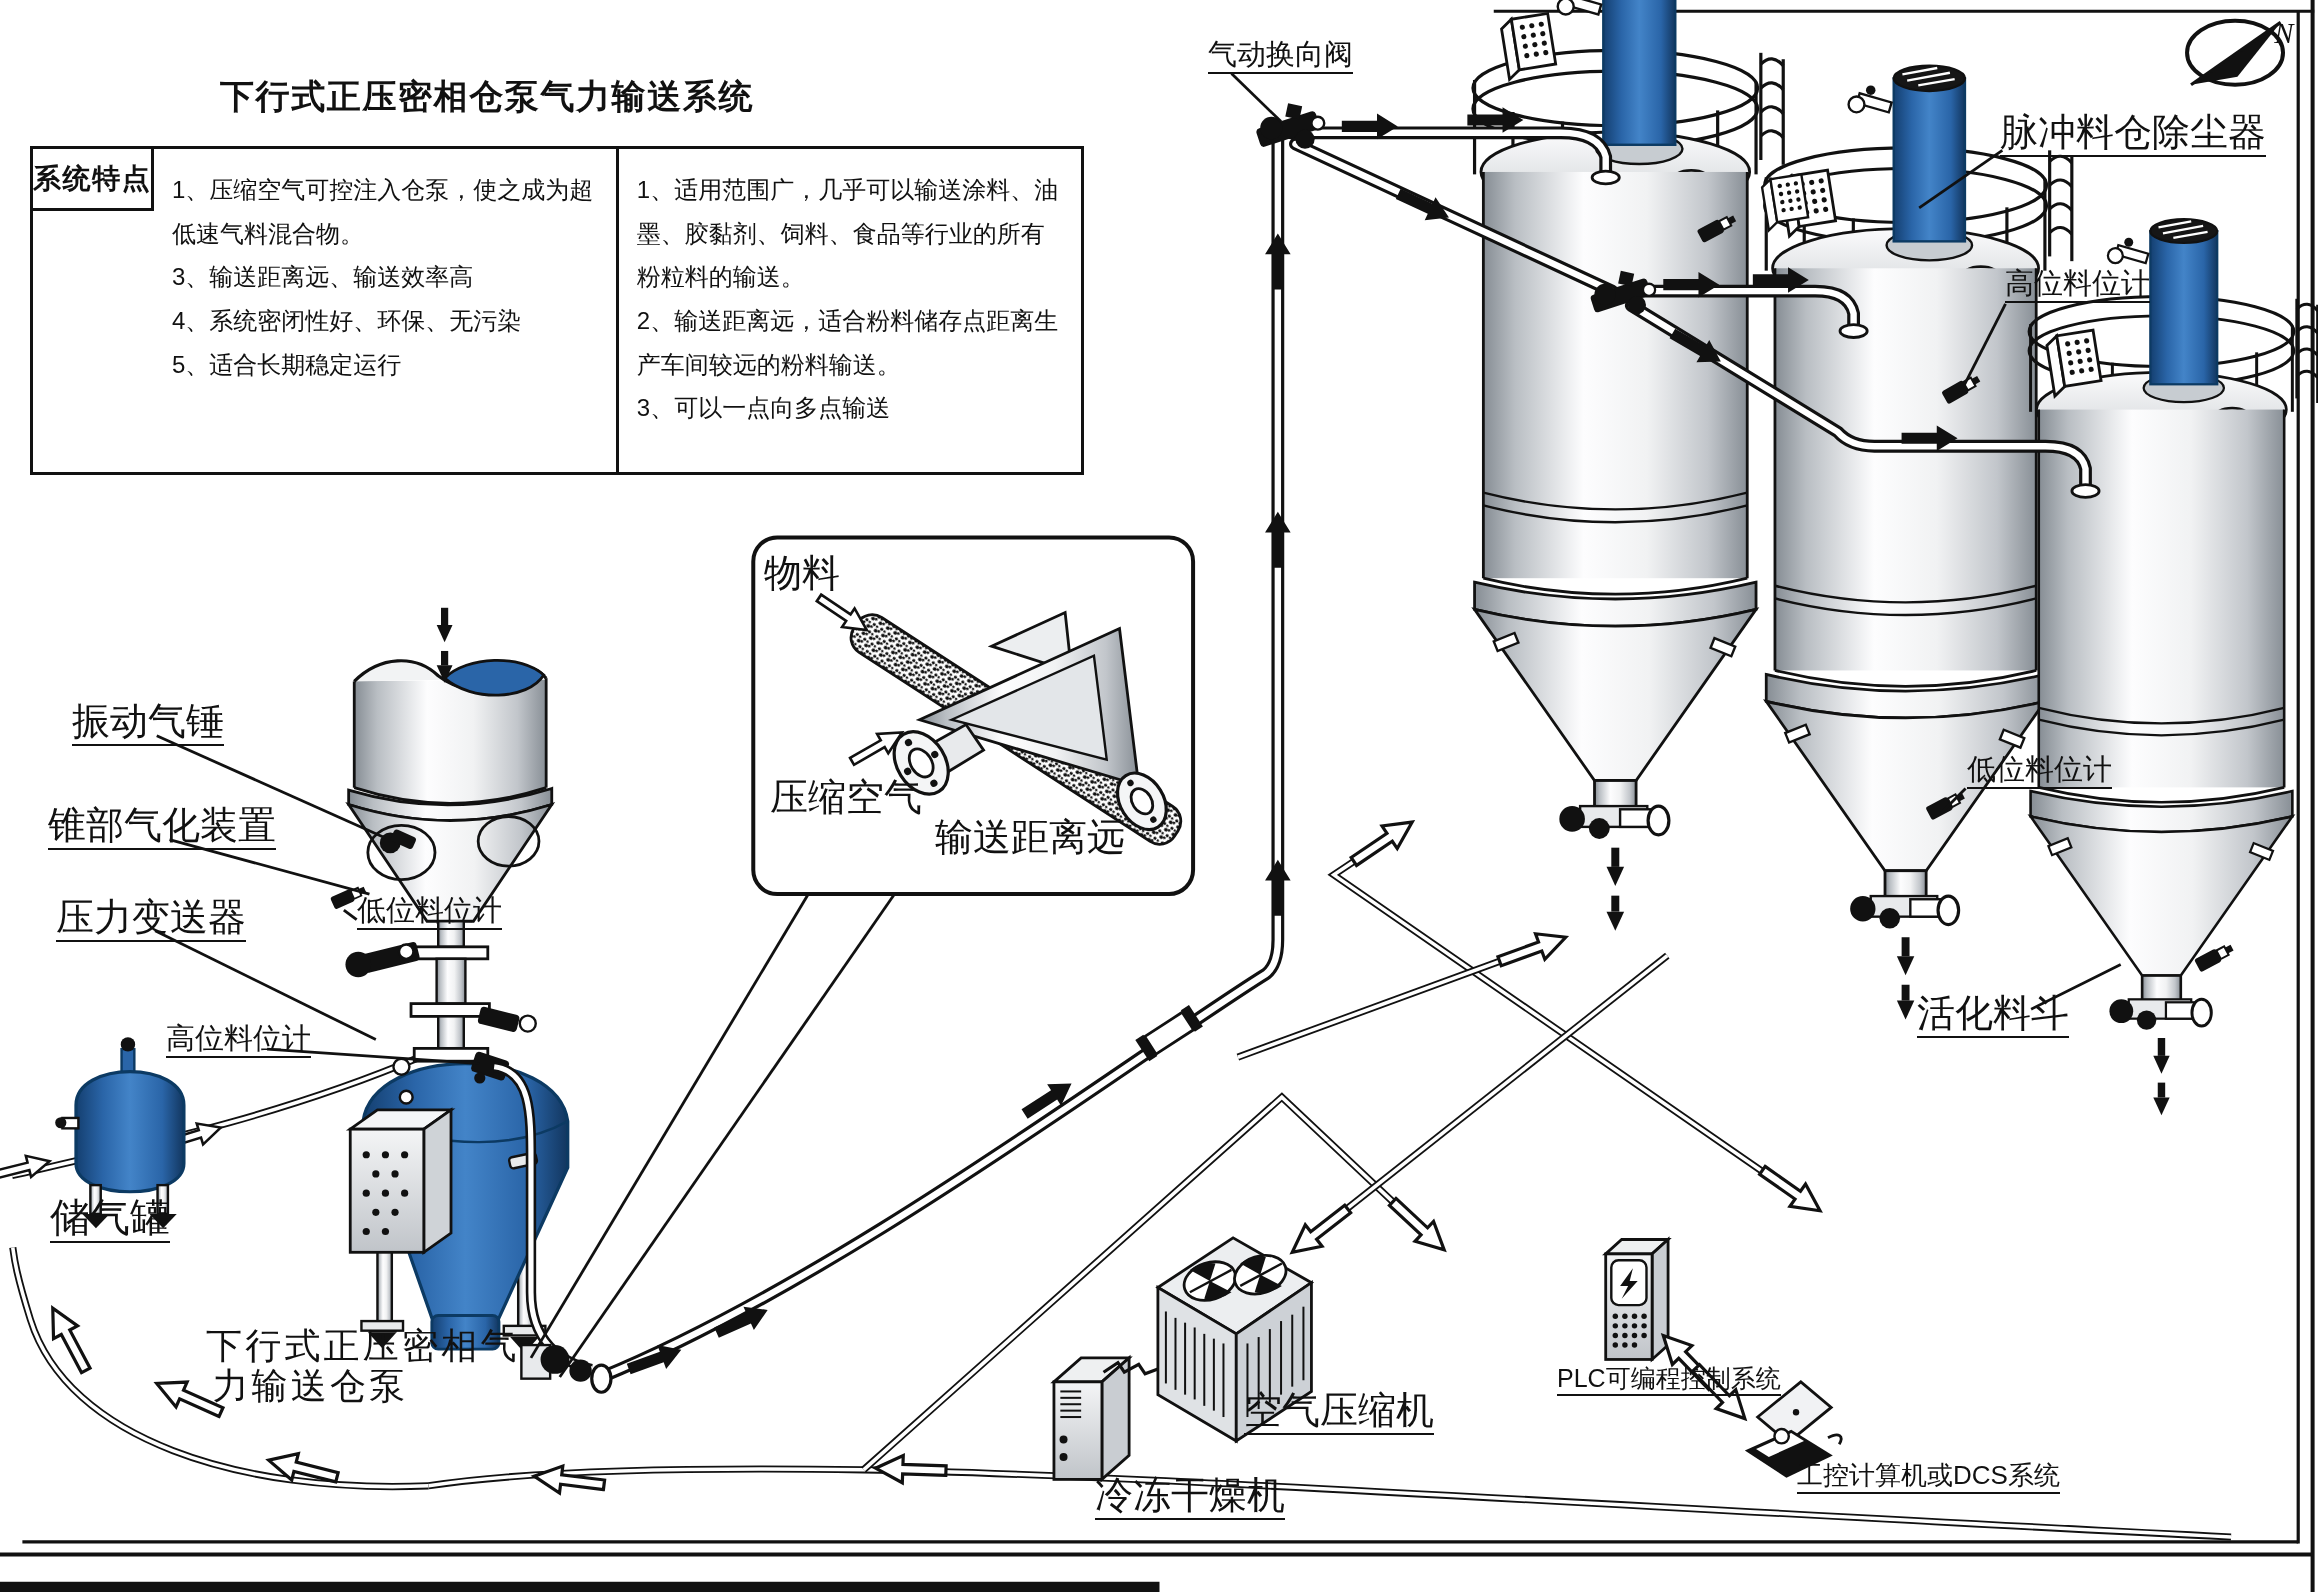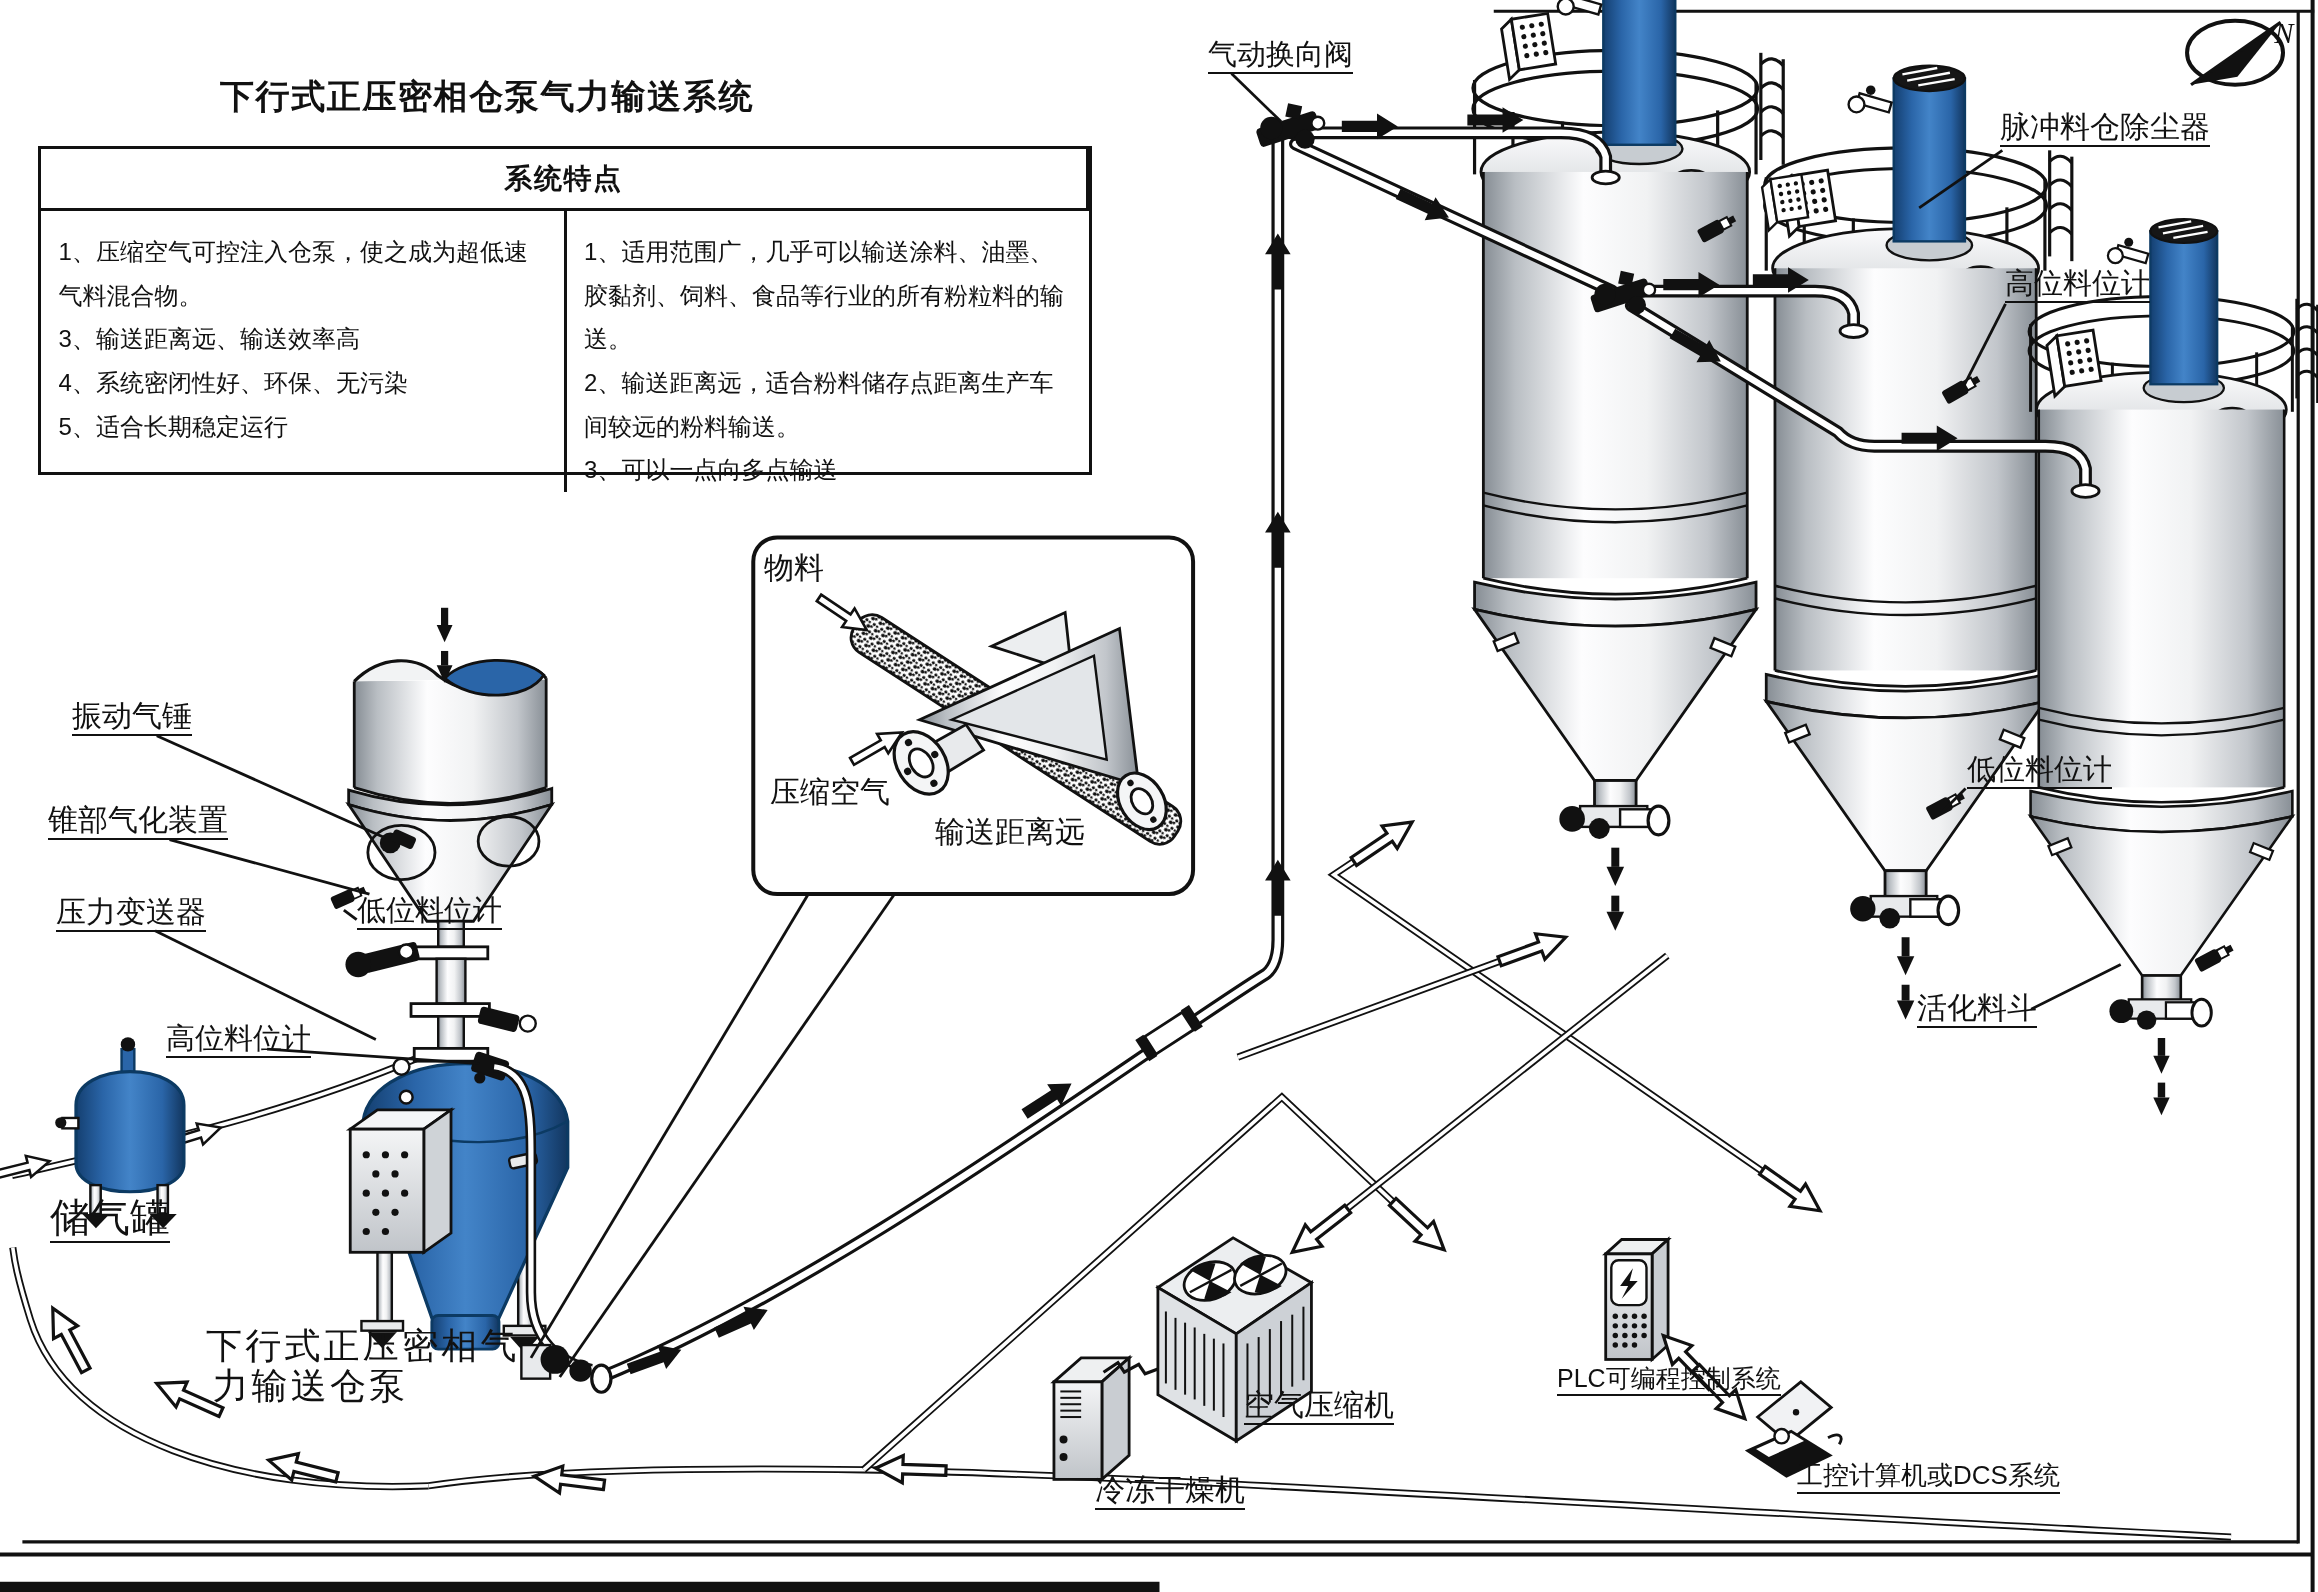--- a/index.html
+++ b/index.html
@@ -1,25 +1,25 @@
 <!DOCTYPE html>
 <html style="font-size:12.8px"><head>
 <meta charset="utf-8">
 <style>
   html,body{margin:0;padding:0;background:#fff;}
   #stage{position:relative;width:2319px;height:1593px;background:#fff;overflow:hidden;
          font-family:"Liberation Sans",sans-serif;color:#111;}
   #art{position:absolute;left:0;top:0;}
   .lbl{position:absolute;white-space:nowrap;color:#111;}
   .ul{border-bottom:2.4px solid #111;padding-bottom:2.4px;}
-  .t36{font-size:29px;} .t38{font-size:30px;} .t40{font-size:40px;}
+  .t36{font-size:29px;} .t38{font-size:38px;} .t40{font-size:40px;}
   #page-title{left:220px;top:74px;font-size:34px;font-weight:600;letter-spacing:1.6px;}
   
   #spec-table{position:absolute;left:30px;top:146px;width:1054px;height:329px;
-              border:3.2px solid #111;display:flex;flex-direction:column;background:#fff;box-sizing:border-box;margin-left:8px;}
+              border:3.2px solid #111;display:flex;flex-direction:row;background:#fff;box-sizing:border-box;}
   .spec-header{display:flex;height:59px;border-bottom:3.2px solid #111;flex:none;}
   .spec-header .hcell{flex:1;display:flex;align-items:center;justify-content:center;
                       font-size:28px;font-weight:600;letter-spacing:1.6px;}
   .spec-header .hcell:first-child{border-right:3.2px solid #111;}
   .spec-body{display:flex;flex:1;}
   .spec-col{flex:1;padding:19px 12.8px 0 17.6px;font-size:24px;line-height:1.82;}
   .spec-col:first-child{border-right:3.2px solid #111;}
   #pump-name{left:206px;top:1326px;font-size:36px;letter-spacing:3.2px;line-height:1.12;}
   #plc-label{font-size:25px;}
   #dcs-label{font-size:26px;}

